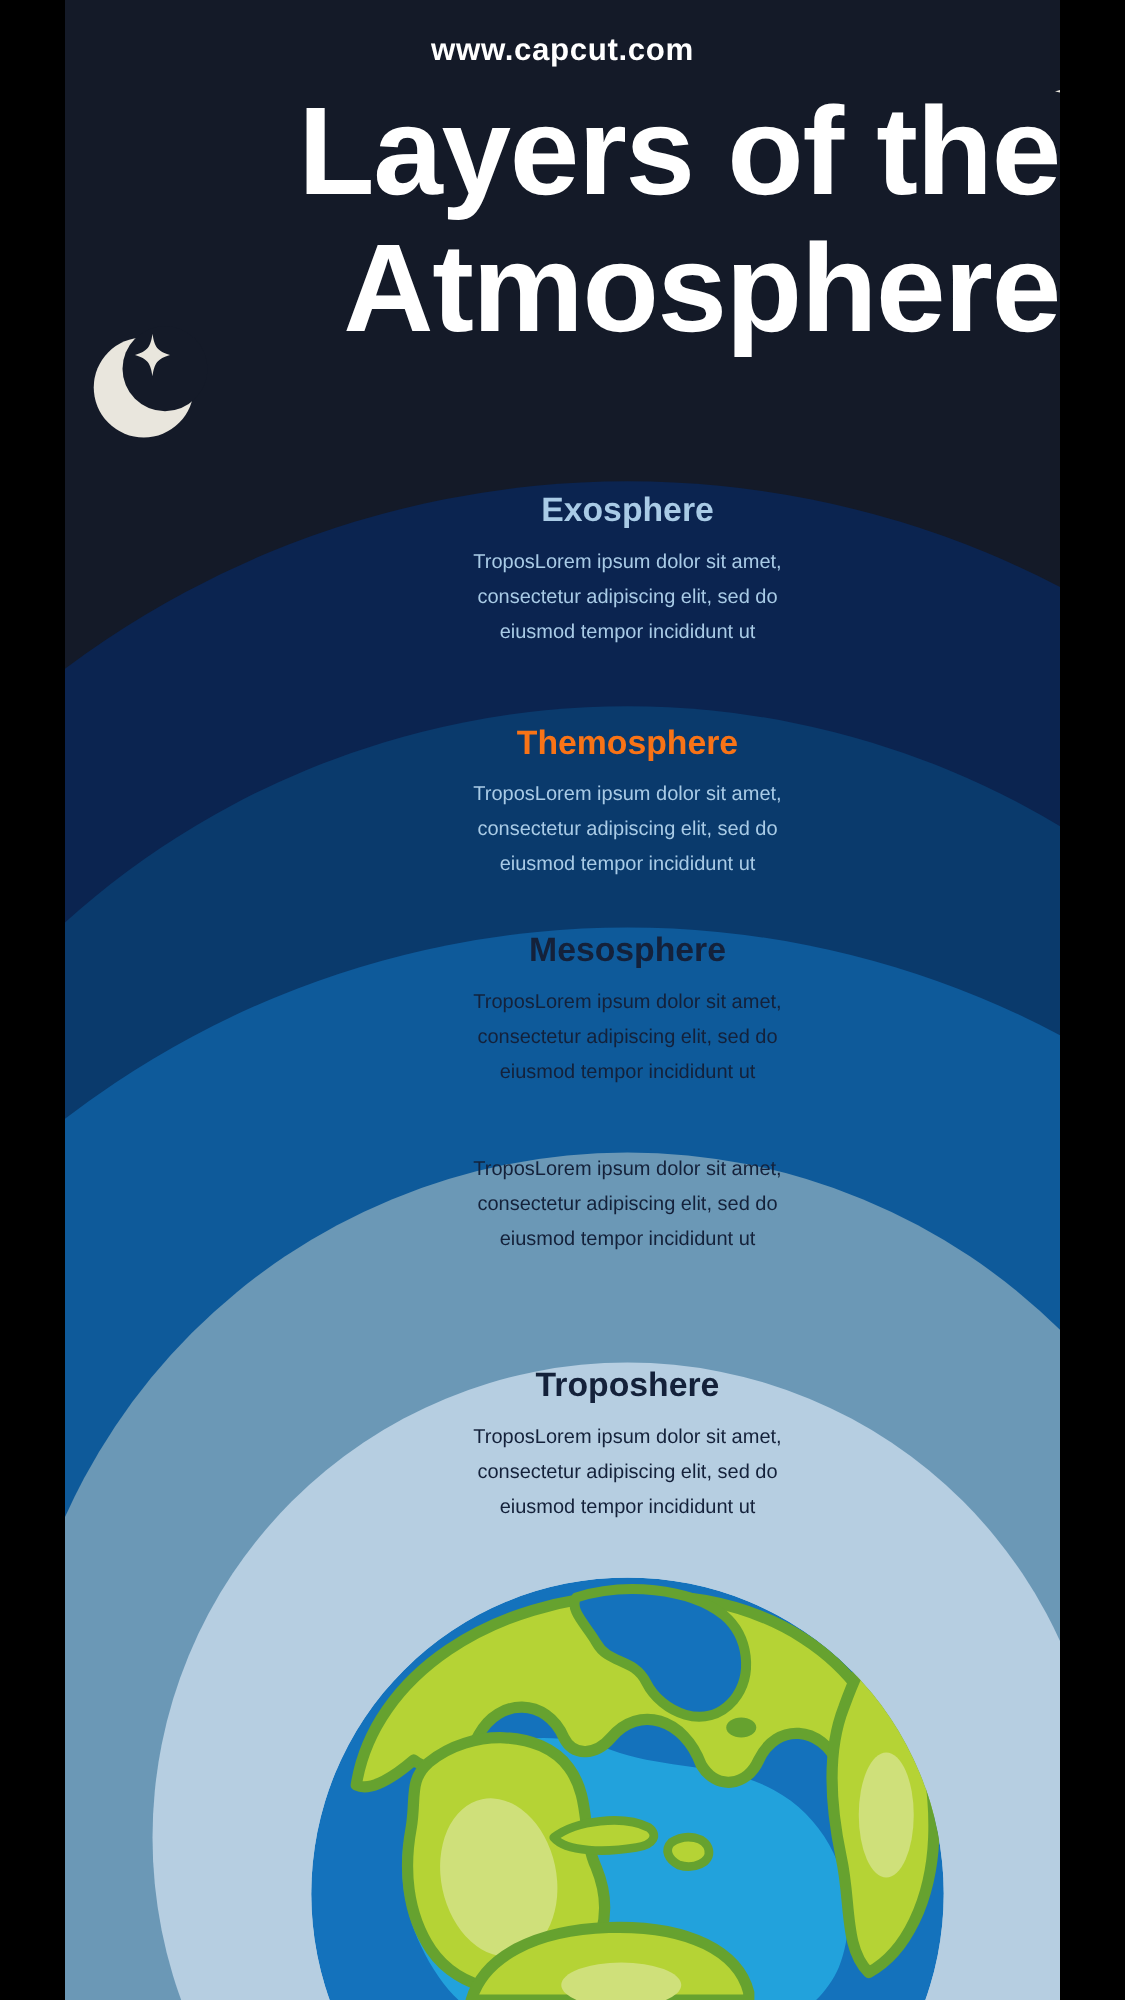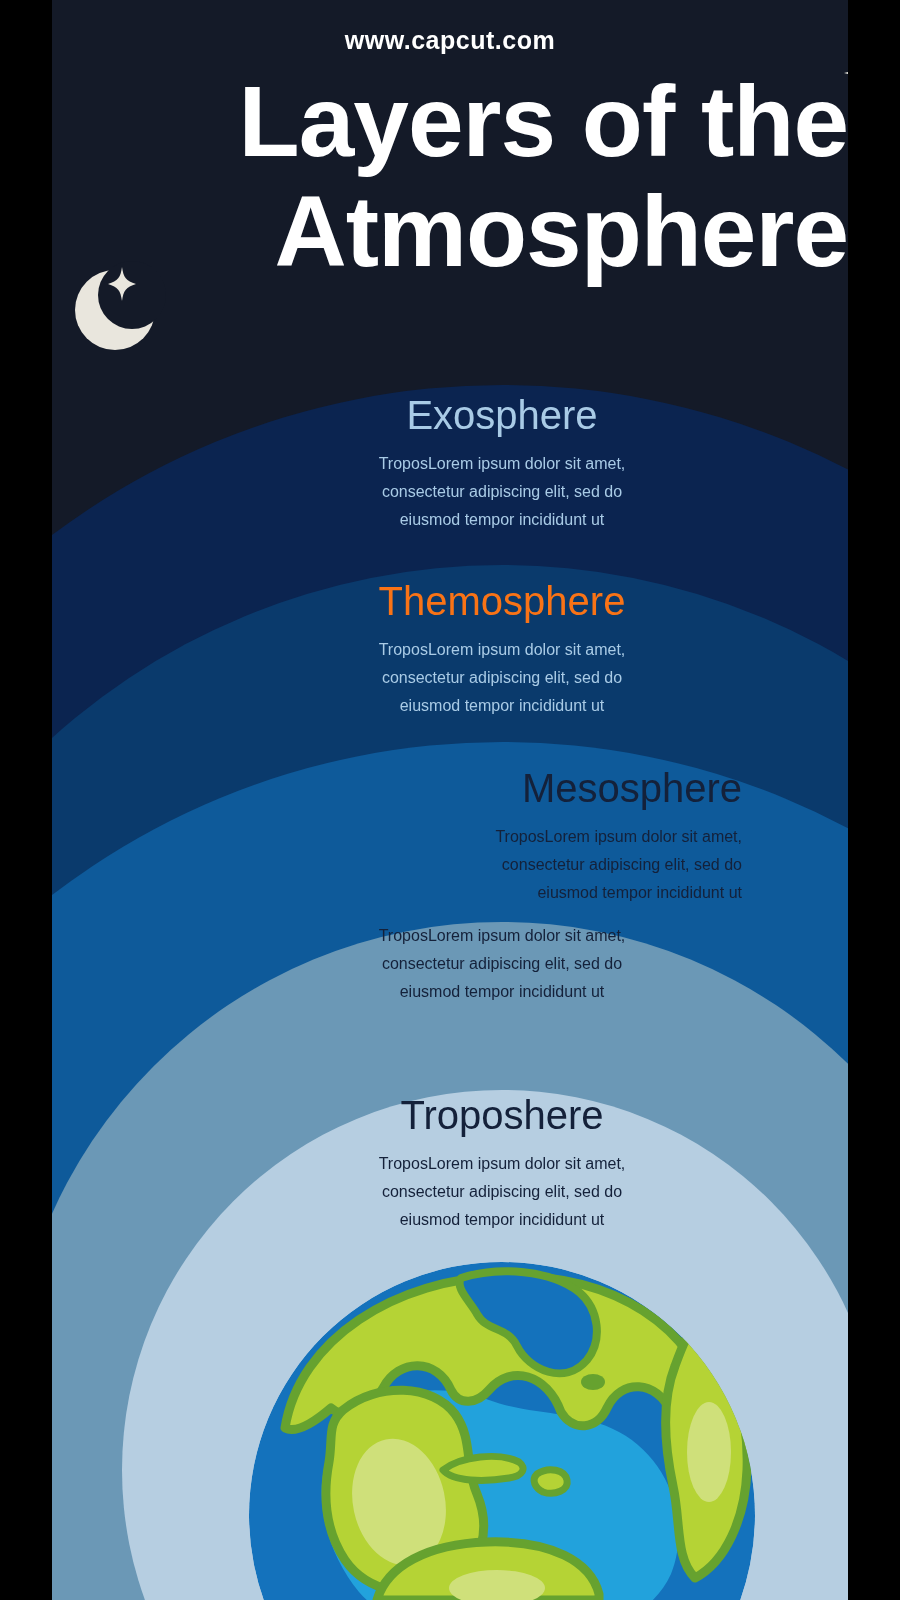--- a/index.html
+++ b/index.html
@@ -23,21 +23,21 @@
     letter-spacing:-1px;color:#ffffff;
   }
   .main-title span{display:block;}
   .arc{
     position:absolute;border-radius:50%;
   }
   .layer-block{
     position:absolute;left:210px;width:480px;text-align:center;
   }
   .layer-block h2{
-    margin:0 0 12px 0;font-size:40px;font-weight:400;letter-spacing:0;
+    margin:0 0 12px 0;font-size:27px;font-weight:700;letter-spacing:0;
   }
   .layer-block .desc{font-size:16px;line-height:28px;}
   .desc span{display:block;}
   .deco{position:absolute;}
 </style>
 </head>
 <body>
 
 <div id="poster" style="background-color: rgb(20, 26, 40);">
 
@@ -107,21 +107,21 @@
 
   <section class="layer-block" style="top:579px;">
     <h2 style="color: #f97316;">Themosphere</h2>
     <div class="desc" style="color: rgb(169, 203, 230);">
       <span>TroposLorem ipsum dolor sit amet,</span>
       <span>consectetur adipiscing elit, sed do</span>
       <span>eiusmod tempor incididunt ut</span>
     </div>
   </section>
 
-  <section class="layer-block" style="top:766px;text-align:right;">
+  <section class="layer-block" style="top:745px;">
     <h2 style="color: rgb(20, 33, 58);">Mesosphere</h2>
     <div class="desc" style="color: rgb(20, 33, 58);">
       <span>TroposLorem ipsum dolor sit amet,</span>
       <span>consectetur adipiscing elit, sed do</span>
       <span>eiusmod tempor incididunt ut</span>
     </div>
   </section>
 
   <section class="layer-block" style="top:922px;">
     <div class="desc" style="color: rgb(20, 33, 58);">

